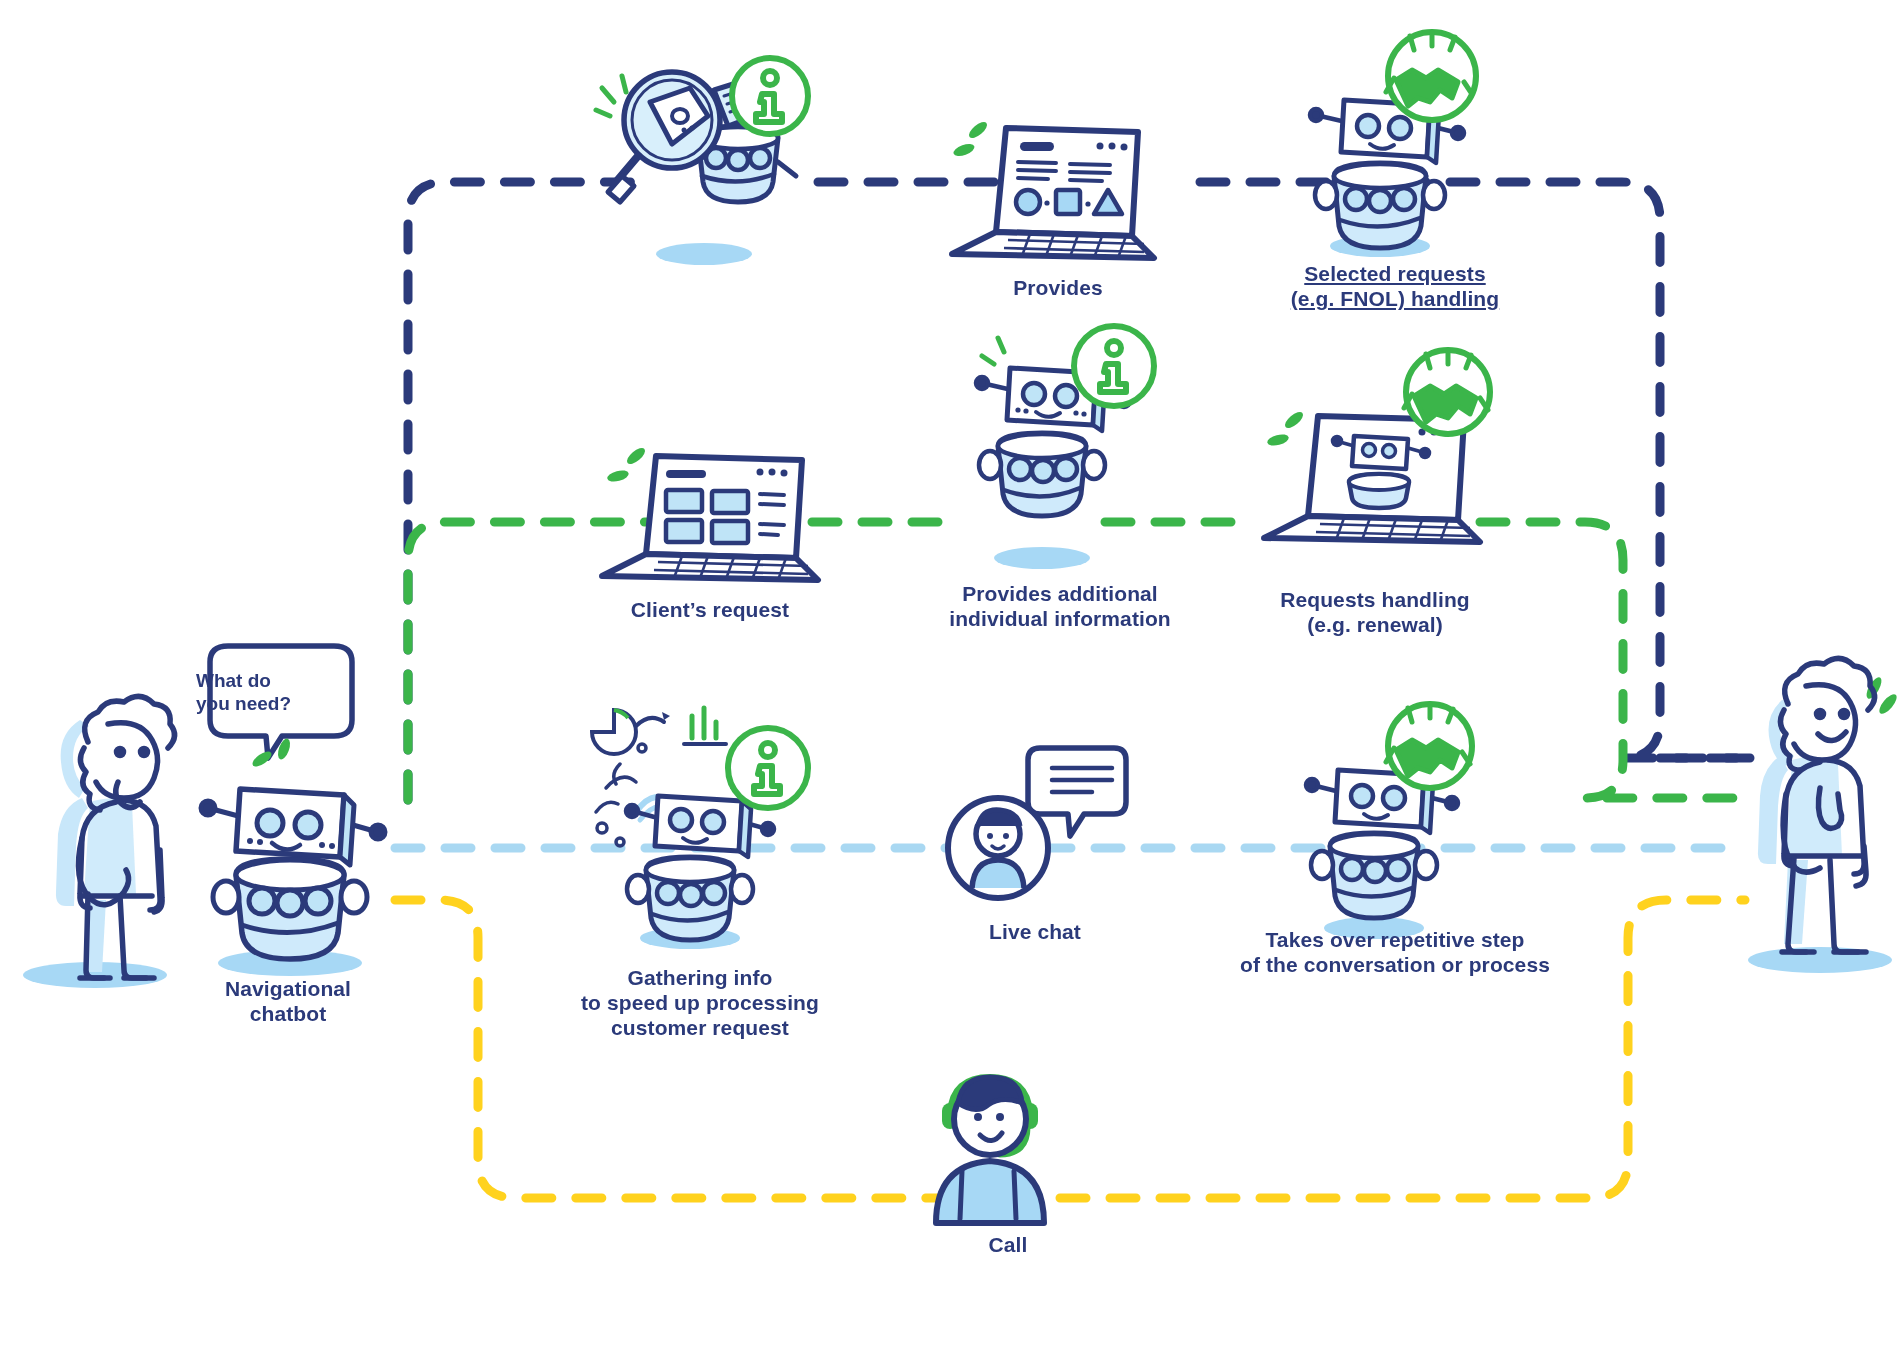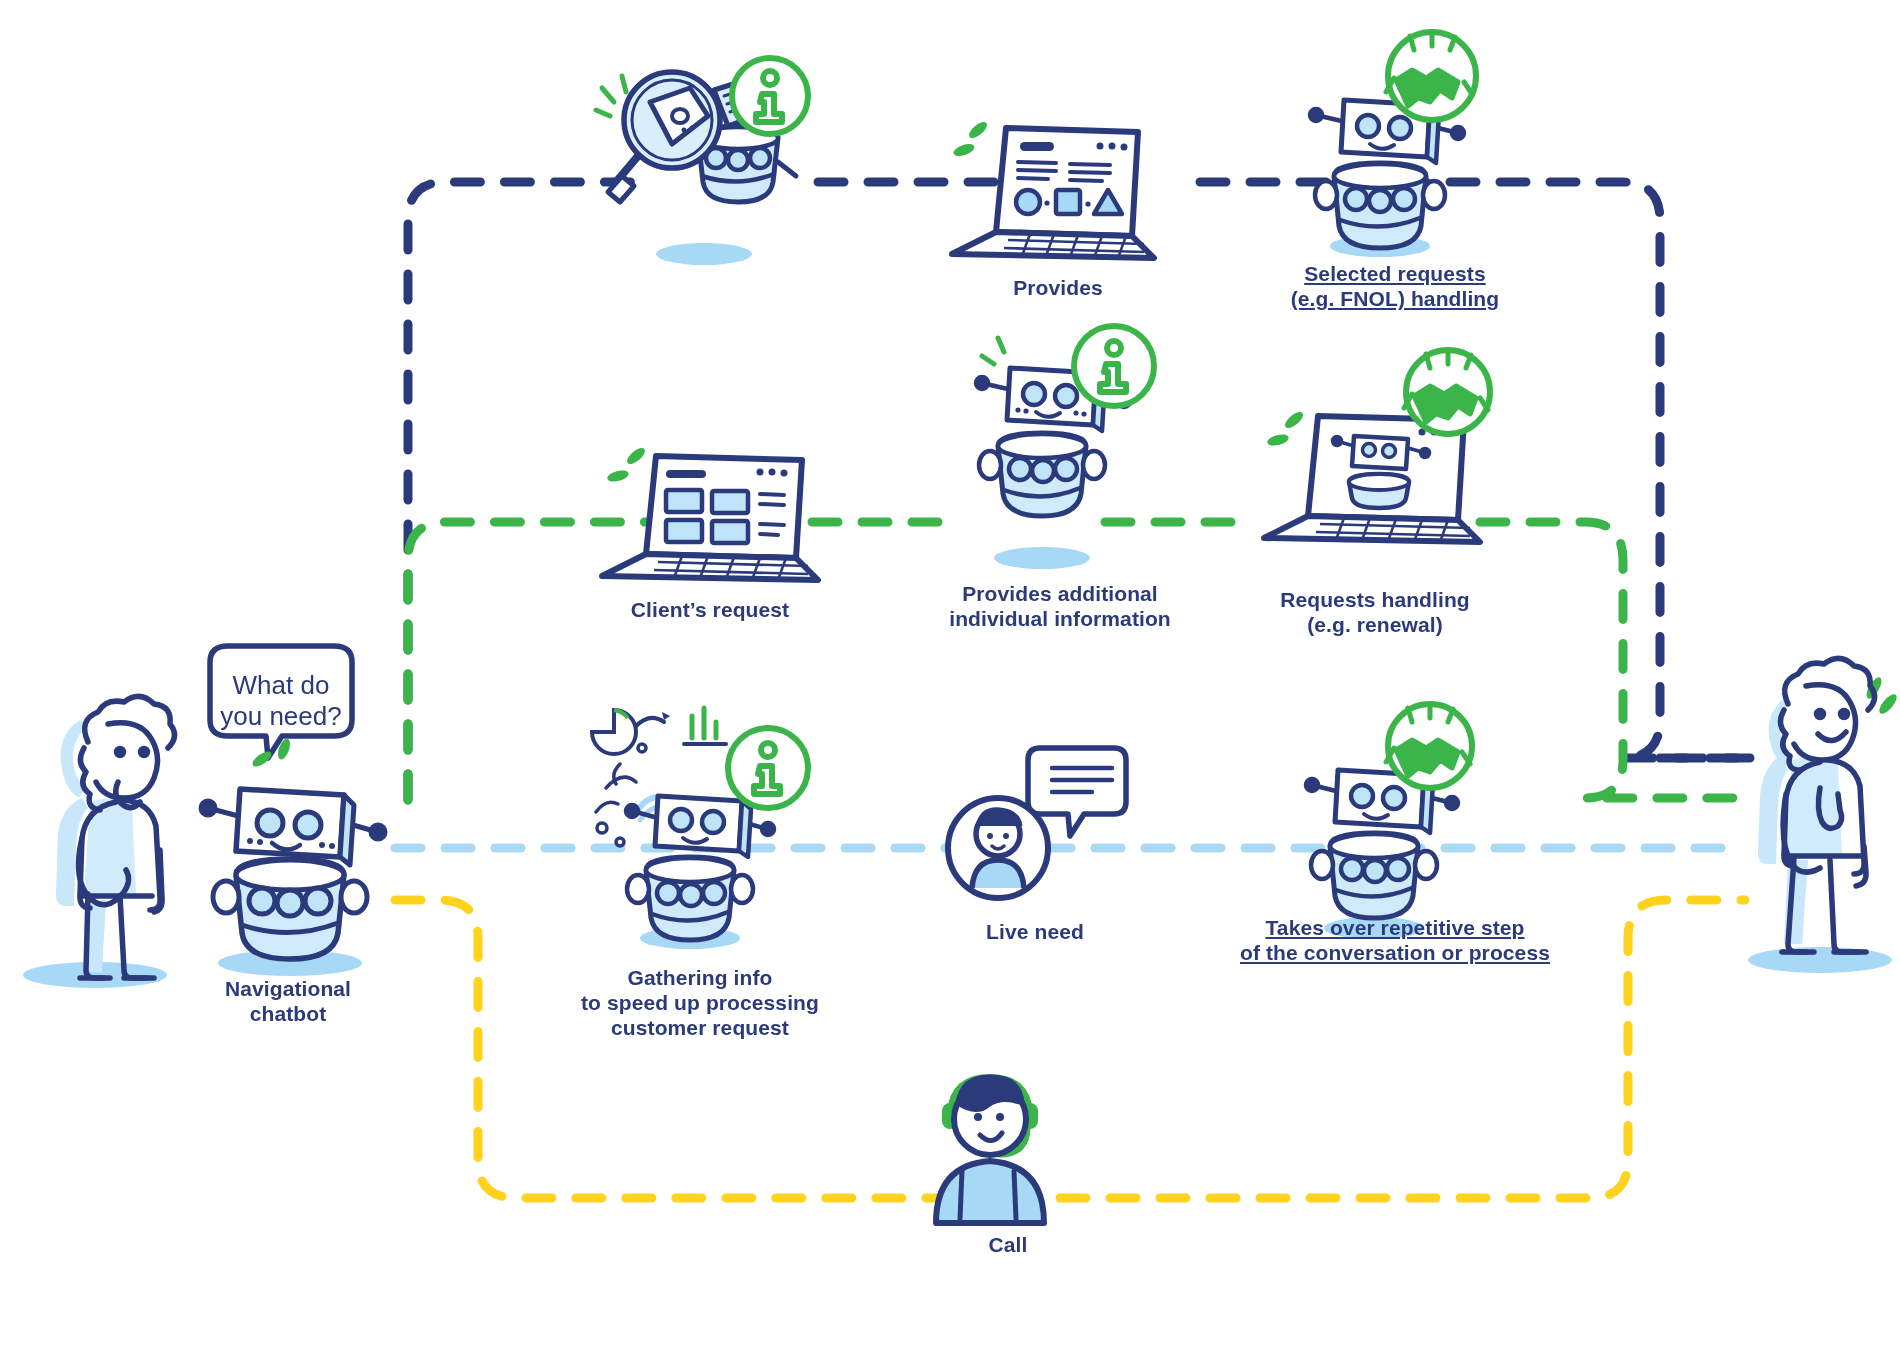--- a/index.html
+++ b/index.html
@@ -3,22 +3,22 @@
 <meta charset="utf-8">
 <style>
   html,body{margin:0;padding:0;background:#ffffff;}
   body{width:1900px;height:1370px;position:relative;overflow:hidden;
        font-family:"Liberation Sans",sans-serif;}
   .stage{position:absolute;left:0;top:0;width:1900px;height:1370px;}
   .node{position:absolute;}
   .cap{position:absolute;text-align:center;color:#2b3a7a;font-weight:bold;
        font-size:21px;line-height:1.18;letter-spacing:.1px;white-space:pre-line;}
   svg{display:block;overflow:visible;}
-  .bubbletxt{position:absolute;text-align:center;color:#2b3a7a;font-weight:normal;
-       font-size:26px;line-height:1.2;white-space:pre-line;}
+  .bubbletxt{position:absolute;color:#2b3a7a;font-weight:bold;
+       font-size:19px;line-height:1.2;white-space:pre-line;}
 </style>
 </head>
 <body>
 
 <div class="stage">
 
   <svg class="node" style="left:0;top:0;" width="1900" height="1370">
 
     <g fill="none" stroke="#2b3a7a" stroke-width="9" stroke-linecap="round" stroke-dasharray="26 24">
       <path d="M408 800 L408 220 Q408 182 446 182 L640 182"></path>
@@ -483,21 +483,21 @@
       <g>
         <circle cx="58" cy="108" r="50" fill="#ffffff" stroke="#2b3a7a" stroke-width="6"></circle>
         <path d="M32 148 q2 -28 26 -28 q24 0 26 28" fill="#a7d8f5" stroke="#2b3a7a" stroke-width="5.5" stroke-linejoin="round"></path>
         <circle cx="58" cy="94" r="22" fill="#ffffff" stroke="#2b3a7a" stroke-width="5.5"></circle>
         <path d="M38 86 q4 -18 22 -16 q18 2 20 16" fill="#2b3a7a" stroke="#2b3a7a" stroke-width="5" stroke-linejoin="round"></path>
         <circle cx="50" cy="96" r="3" fill="#2b3a7a"></circle>
           <circle cx="66" cy="96" r="3" fill="#2b3a7a"></circle>
         <path d="M52 106 q6 6 12 0" fill="none" stroke="#2b3a7a" stroke-width="3.5" stroke-linecap="round"></path>
       </g>
     </svg>
-    <div class="cap" style="left:-25px;top:180px;width:240px;">Live need</div>
+    <div class="cap" style="left:-25px;top:180px;width:240px;">Live chat</div>
   </div>
 
   <div class="node" style="left:1290px;top:700px;">
     <svg width="210" height="240" viewBox="0 0 210 240">
       <ellipse cx="84" cy="228" rx="50" ry="11" fill="#a7d8f5"></ellipse>
       <g stroke="#2b3a7a" stroke-width="4.5" fill="#2b3a7a">
         <line x1="50" y1="92" x2="26" y2="86"></line>
           <circle cx="22" cy="85" r="6"></circle>
         <line x1="134" y1="96" x2="158" y2="102"></line>
           <circle cx="162" cy="103" r="6"></circle>
@@ -524,21 +524,21 @@
         <g stroke="#3bb54a" stroke-width="5" stroke-linecap="round" fill="none">
           <path d="M122 22 l-4 -14"></path>
             <path d="M140 18 l0 -14"></path>
             <path d="M158 22 l5 -13"></path>
         </g>
         <path d="M106 50 l16 -10 l14 8 l12 -8 l20 12 l-6 16 l-12 -8 l-10 12 l-12 -4 l-10 8 z" fill="#3bb54a" stroke="#3bb54a" stroke-width="5" stroke-linejoin="round"></path>
         <path d="M104 48 l-8 14" stroke="#3bb54a" stroke-width="5" stroke-linecap="round"></path>
         <path d="M172 52 l8 12" stroke="#3bb54a" stroke-width="5" stroke-linecap="round"></path>
       </g>
     </svg>
-    <div class="cap" style="left:-80px;top:216px;width:370px;text-decoration:underline;">Takes over repetitive step
+    <div class="cap" style="left:-80px;top:228px;width:370px;">Takes over repetitive step
 of the conversation or process</div>
   </div>
 
   <div class="node" style="left:918px;top:1055px;">
     <svg width="180" height="180" viewBox="0 0 180 180">
       <g>
 
         <path d="M18 168 q0 -58 54 -62 q54 4 54 62 z" fill="#a7d8f5" stroke="#2b3a7a" stroke-width="6" stroke-linejoin="round"></path>
         <g stroke="#2b3a7a" stroke-width="5" stroke-linecap="round">
           <path d="M44 116 l-2 48"></path>

